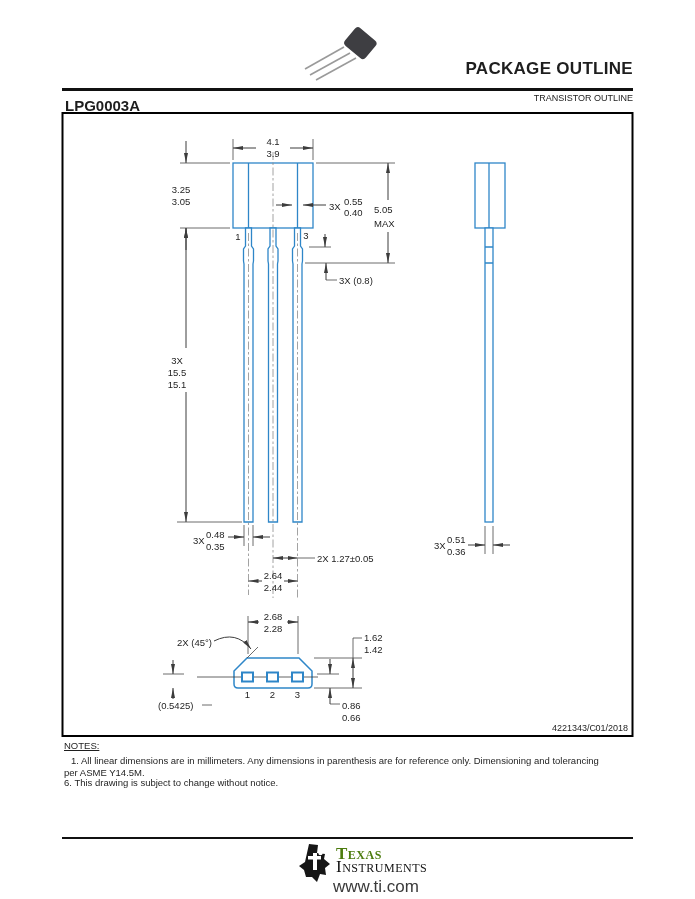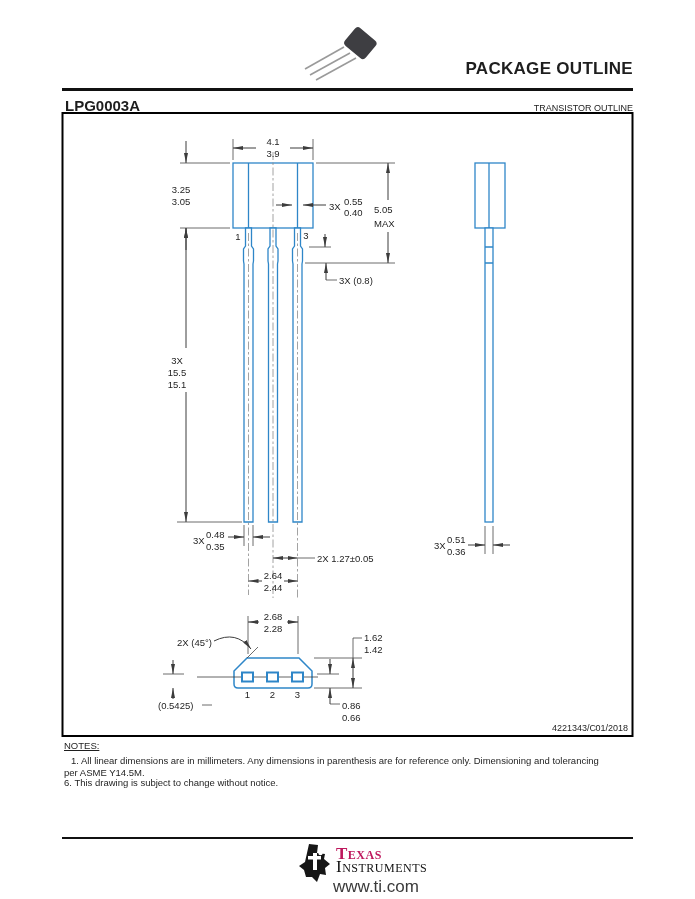--- a/index.html
+++ b/index.html
@@ -4,29 +4,29 @@
 <style>
   html,body{margin:0;padding:0;background:#e8e8e8;}
   #page{position:relative;width:695px;height:899px;background:#ffffff;overflow:hidden;
         font-family:"Liberation Sans",sans-serif;color:#1e1e1e;}
   .abs{position:absolute;}
   .b{font-weight:bold;}
   #doc-title{right:62px;top:35px;font-size:17px;letter-spacing:.3px;margin-top:24px;}
   #part-number{left:65px;top:65px;font-size:15px;margin-top:32px;}
   #package-desc{right:62px;top:67px;font-size:13px;}
   #header-rule{left:62px;top:88px;width:571px;height:3px;background:#111;}
-  #outline-type{right:62px;top:103px;font-size:9px;color:#222;text-decoration:underline;}
+  #outline-type{right:62px;top:93px;font-size:9px;color:#222;}
   .note{font-size:9.5px;color:#1e1e1e;}
   #notes-title{left:64px;top:740px;text-decoration:underline;}
   #note1-l1{left:64px;top:755px;margin-left:7px;}
   #note1-l2{left:64px;top:767px;}
   #note2{left:64px;top:777px;}
   #footer-rule{left:62px;top:837px;width:571px;height:2px;background:#111;}
   #brand-1{left:336px;top:847px;font-family:"Liberation Serif",serif;font-weight:bold;
-           font-variant:small-caps;font-size:17px;line-height:14px;letter-spacing:.5px;color:#be185d;}
+           font-variant:small-caps;font-size:17px;line-height:14px;letter-spacing:.5px;color:#4d7c0f;}
   #brand-2{left:336px;top:860px;font-family:"Liberation Serif",serif;font-weight:normal;
            font-variant:small-caps;font-size:17px;line-height:14px;letter-spacing:.5px;color:#111;}
   #website{left:333px;top:877px;font-size:17px;color:#3a3a3a;}
   
   .pl{stroke:#2e86c8;fill:none;stroke-width:1.3;}
   .pf{stroke:#2e86c8;fill:#fff;stroke-width:1.3;}
   .pf2{stroke:#2e86c8;fill:#fff;stroke-width:2;}
   .dl{stroke:#3c3c3c;fill:none;stroke-width:1;}
   .xl{stroke:#3c3c3c;fill:none;stroke-width:.75;}
   .cl{stroke:#8c8c8c;fill:none;stroke-width:.8;stroke-dasharray:8 2.5 2.5 2.5;}

